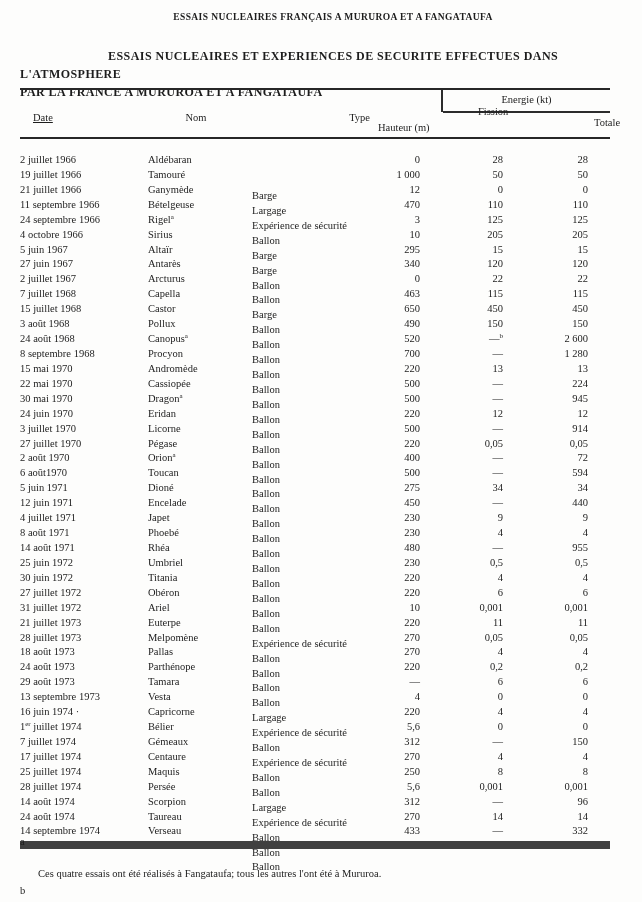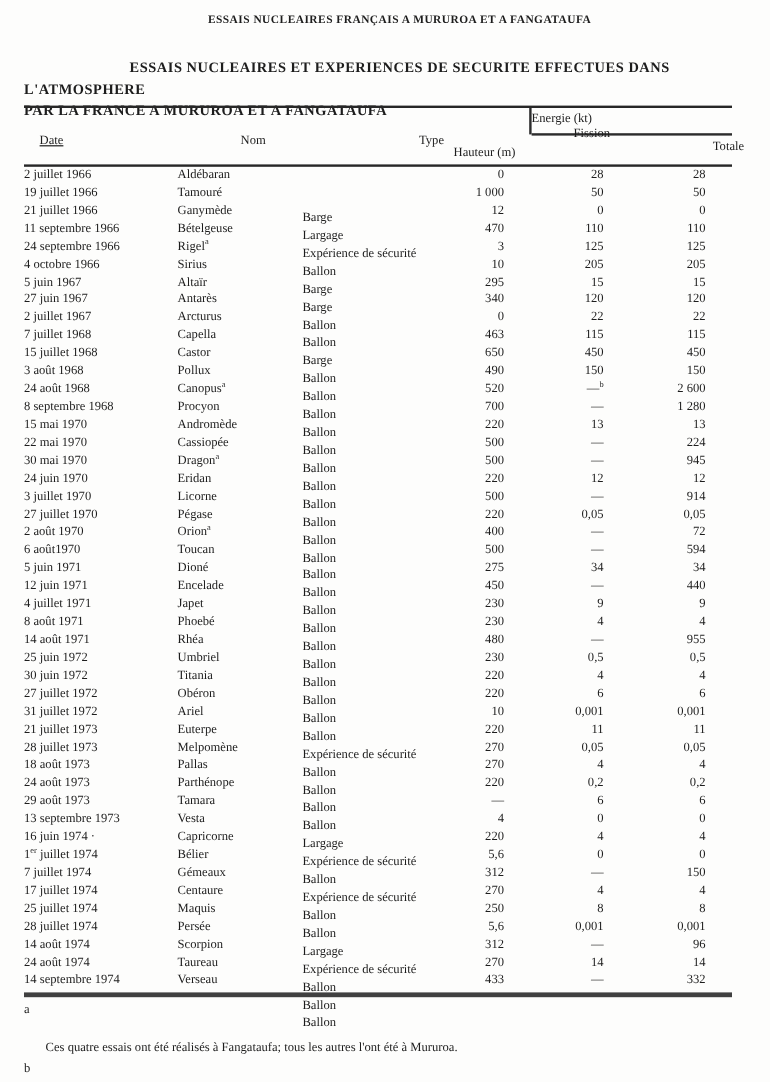--- a/index.html
+++ b/index.html
@@ -16,29 +16,29 @@
   }
   .doc-title{
     position:absolute;top:47px;left:20px;width:600px;
     font-size:12px;font-weight:bold;letter-spacing:0.45px;line-height:18px;
   }
   .doc-title .indent{display:inline-block;width:88px;}
   .data-table{position:absolute;left:20px;top:88px;width:590px;}
   .rule-top{height:2px;background:#272727;}
   .thead{position:relative;height:47px;border-bottom:2px solid #272727;font-size:10.5px;}
   .h-date{position:absolute;left:13px;top:22px;text-decoration:underline;}
-  .h-nom{position:absolute;left:139px;width:104px;top:22px;text-align:center;}
+  .h-nom{position:absolute;left:124px;width:104px;top:22px;text-align:center;}
   .h-type{position:absolute;left:232px;width:118px;top:22px;text-align:right;}
   .h-haut{position:absolute;left:358px;top:32px;}
-  .h-energie{position:absolute;left:423px;width:167px;top:4px;}
+  .h-energie{position:absolute;left:423px;width:167px;top:4px;text-align:center;}
   .h-energie-rule{position:absolute;left:423px;width:167px;top:21px;height:1.5px;background:#2c2c2c;}
   .h-energie-tick{position:absolute;left:421px;top:0;width:1.5px;height:22px;background:#2c2c2c;}
   .h-fission{position:absolute;left:458px;top:16px;}
   .h-totale{position:absolute;left:528px;top:27px;margin-left:46px;}
-  .tbody{border-bottom:4px solid #404040;padding-top:0;padding-bottom:2px;}
+  .tbody{border-bottom:8px solid #404040;padding-top:14px;padding-bottom:2px;}
   .trow{display:flex;height:14.93px;line-height:14.93px;font-size:10.5px;white-space:nowrap;}
   .c-date{width:128px;}
   .c-nom{width:104px;}
   .c-type{width:118px;margin-top:36px;}
   .c-haut{width:50px;text-align:right;}
   .c-fis{width:83px;text-align:right;}
   .c-tot{width:85px;text-align:right;}
   .footnotes{position:absolute;left:20px;top:836px;width:580px;font-size:10.5px;}
   .footnote{display:flex;margin-bottom:6px;}
   .fn-marker{width:18px;}

